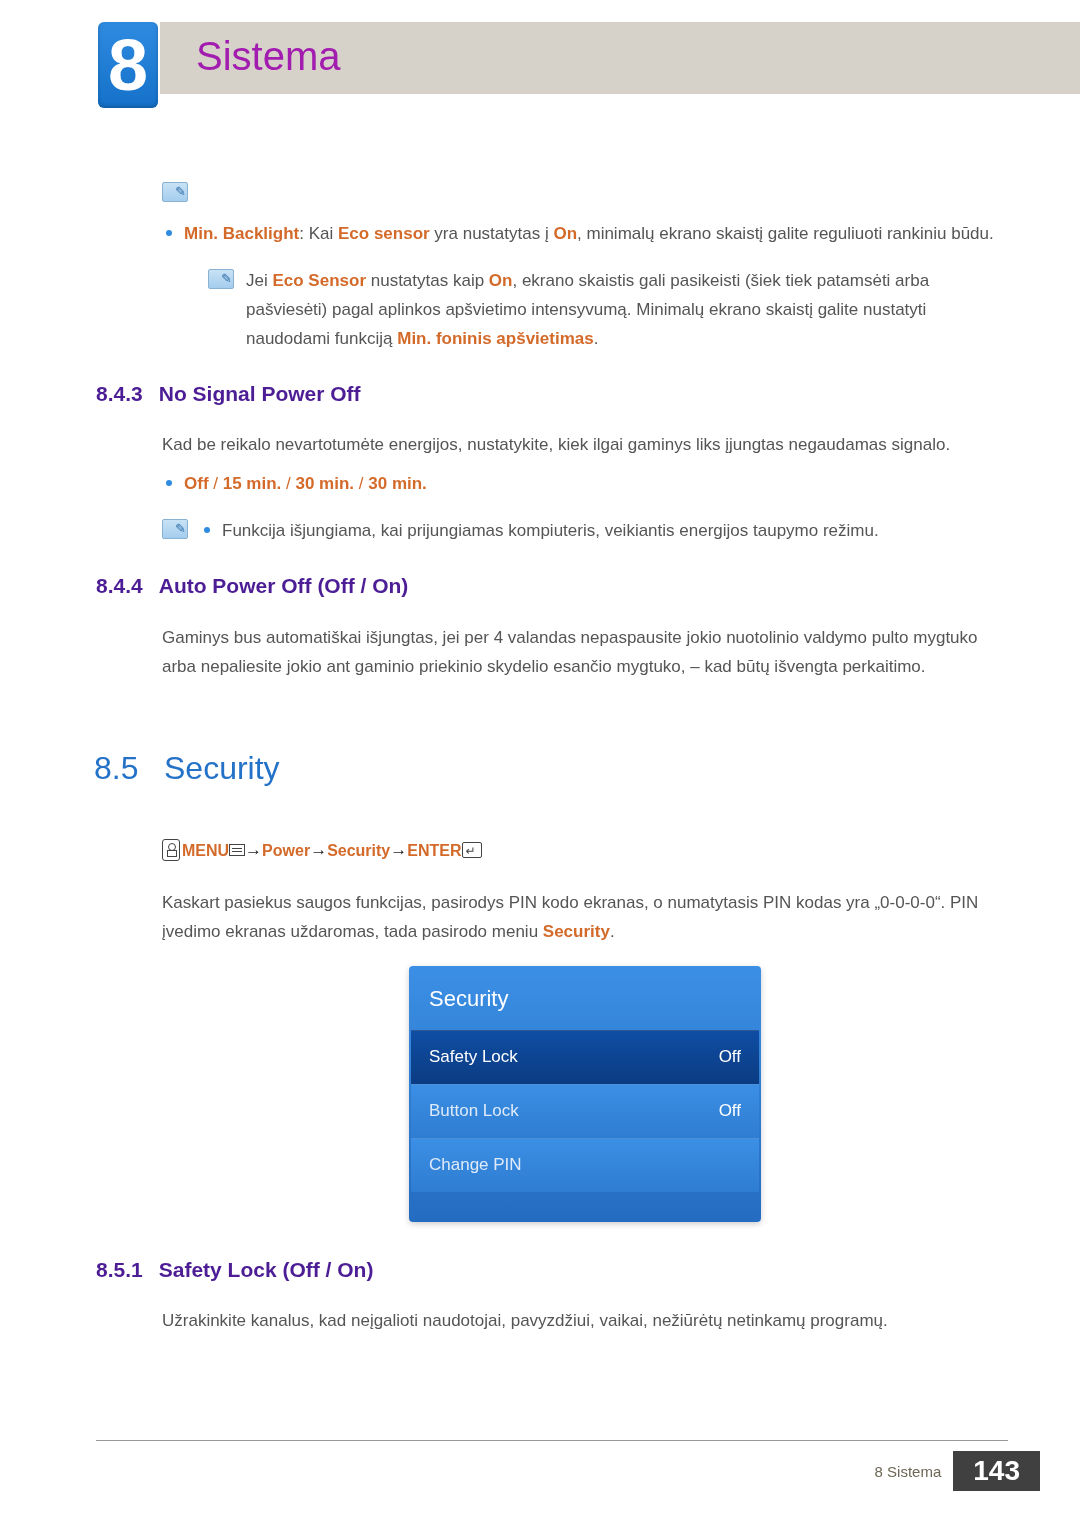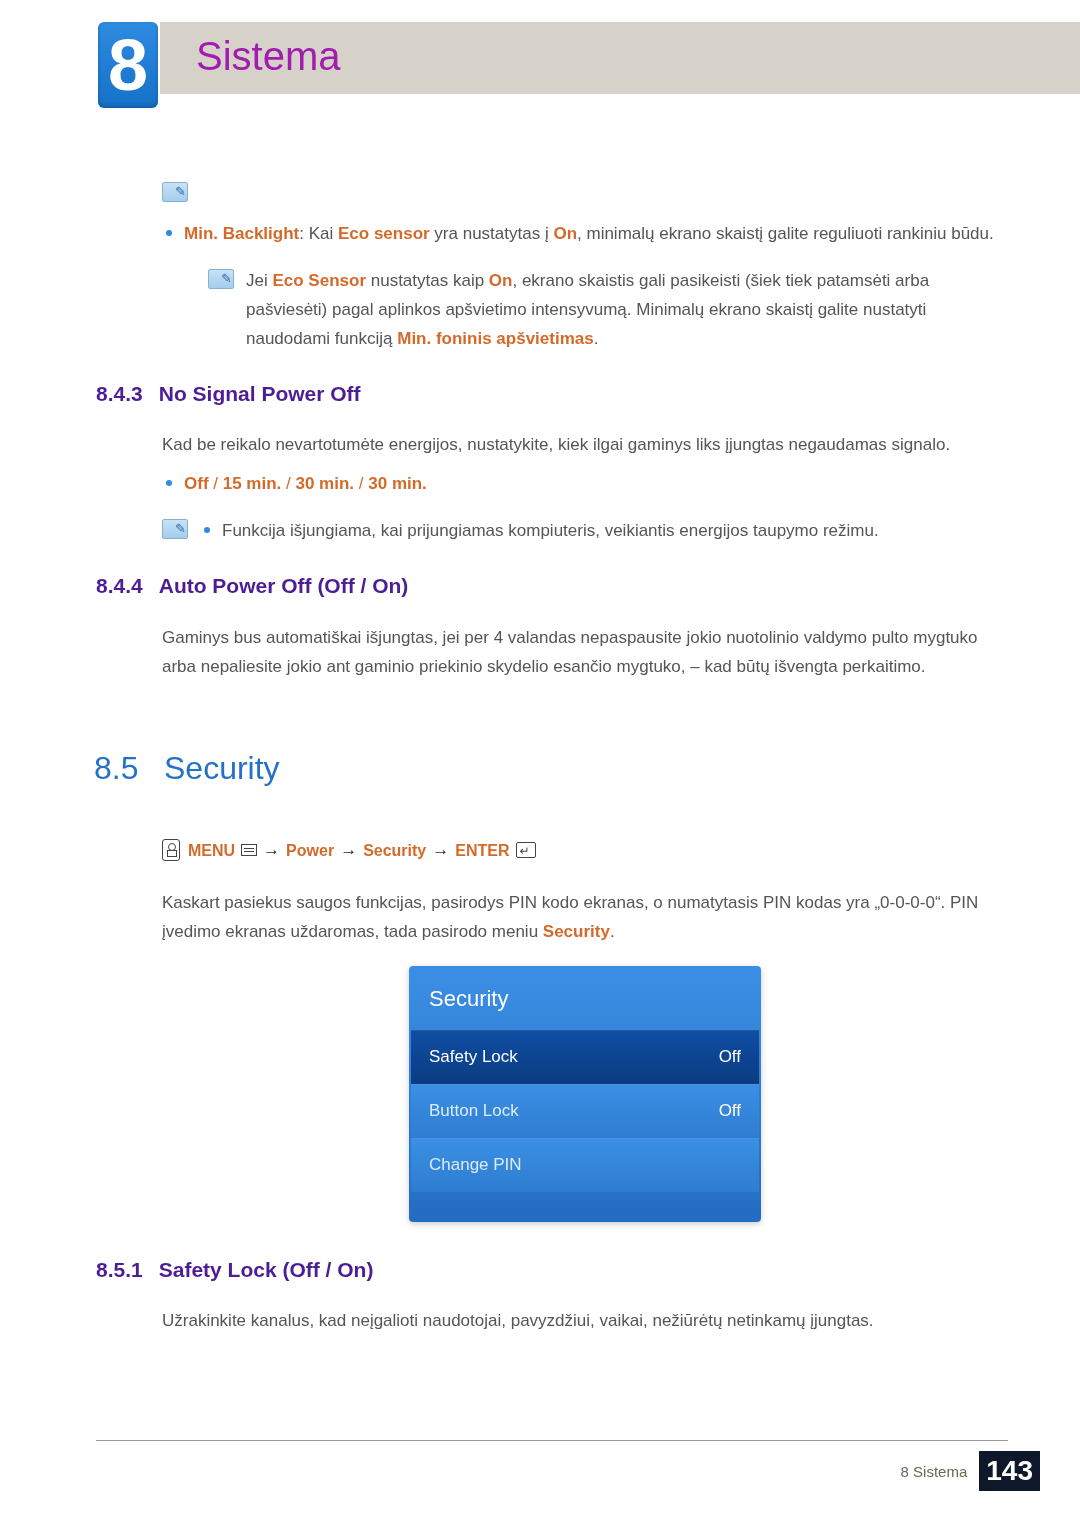--- a/index.html
+++ b/index.html
@@ -91,21 +91,21 @@
     font-weight: 500;
   }
   .h2 {
     color: #2472c8;
     font-size: 32px;
     font-weight: 500;
     margin: 60px 0 40px 0;
     position: relative;
   }
   .h2-inner{ margin-left: 68px;}
-  .menu-path { margin: 10px 0 24px 0; display:flex; align-items:center; gap:6px;}
+  .menu-path { margin: 10px 0 24px 0; display:flex; align-items:center; }
   .menu-path .keyword-plain, .menu-path .keyword { font-size:16px; }
   .remote-icon { display:inline-block; width:18px; height:22px; border:1.5px solid #444; border-radius:3px; position:relative; margin-right:2px;}
   .remote-icon::before{content:""; position:absolute; top:3px; left:5px; width:6px; height:6px; border:1px solid #444; border-radius:50%;}
   .remote-icon::after{content:""; position:absolute; bottom:3px; left:4px; width:8px; height:5px; border:1px solid #444;}
   .menu-box{display:inline-block;width:16px;height:12px;border:1.5px solid #444;position:relative;vertical-align:-1px;}
   .menu-box::before{content:"";position:absolute;top:3px;left:2px;right:2px;height:1.2px;background:#444;box-shadow:0 3px 0 #444;}
   .enter-box{display:inline-block;width:20px;height:16px;border:1.5px solid #444;border-radius:2px;position:relative;vertical-align:-2px;}
   .enter-box::before{content:"↵";position:absolute;top:-2px;left:3px;font-size:12px;color:#444;}
   .arrow{color:#222;font-weight:bold;}
 
@@ -146,25 +146,25 @@
     margin-right:72px;
   }
   .footer-row{
     display:flex;
     justify-content:flex-end;
     align-items:center;
     padding-right:40px;
   }
   .footer-text{ font-size:15px;color:#6d6654;margin-right:12px;}
   .page-box{
-    background:#0f172a;
+    background:#404040;
     color:#fff;
     font-size:28px;
     font-weight:bold;
-    padding:4px 7px;
+    padding:4px 20px;
   }
   .indent { margin-left: 66px; }
   .indent2 { margin-left: 46px; }
   .mt10{margin-top:10px;}
 </style>
 </head>
 <body>
 
 <div class="topbar"></div>
 <div class="topbar-light"></div>
@@ -253,21 +253,21 @@
         <span class="label">Change PIN</span>
         <span class="value"></span>
       </div>
       <div class="osd-bottom"></div>
     </div>
   </div>
 
   <div class="h3">
     <span class="num">8.5.1</span><span>Safety Lock (Off / On)</span>
   </div>
-  <div class="indent">Užrakinkite kanalus, kad neįgalioti naudotojai, pavyzdžiui, vaikai, nežiūrėtų netinkamų įjungtas.</div>
+  <div class="indent">Užrakinkite kanalus, kad neįgalioti naudotojai, pavyzdžiui, vaikai, nežiūrėtų netinkamų programų.</div>
 
 </div>
 
 <div class="footer">
   <div class="footer-line"></div>
   <div class="footer-row">
     <span class="footer-text">8 Sistema</span>
     <span class="page-box">143</span>
   </div>
 </div>

